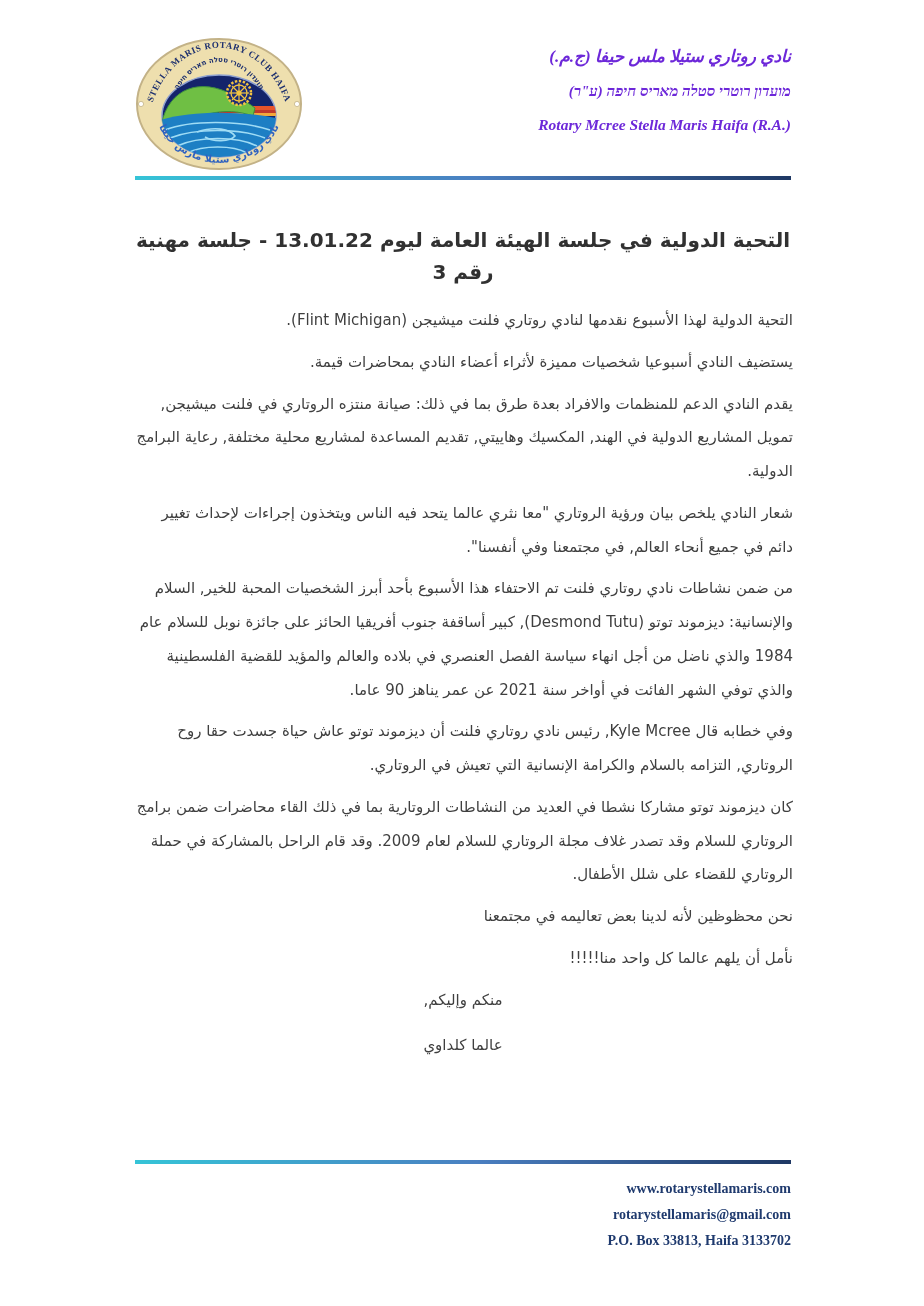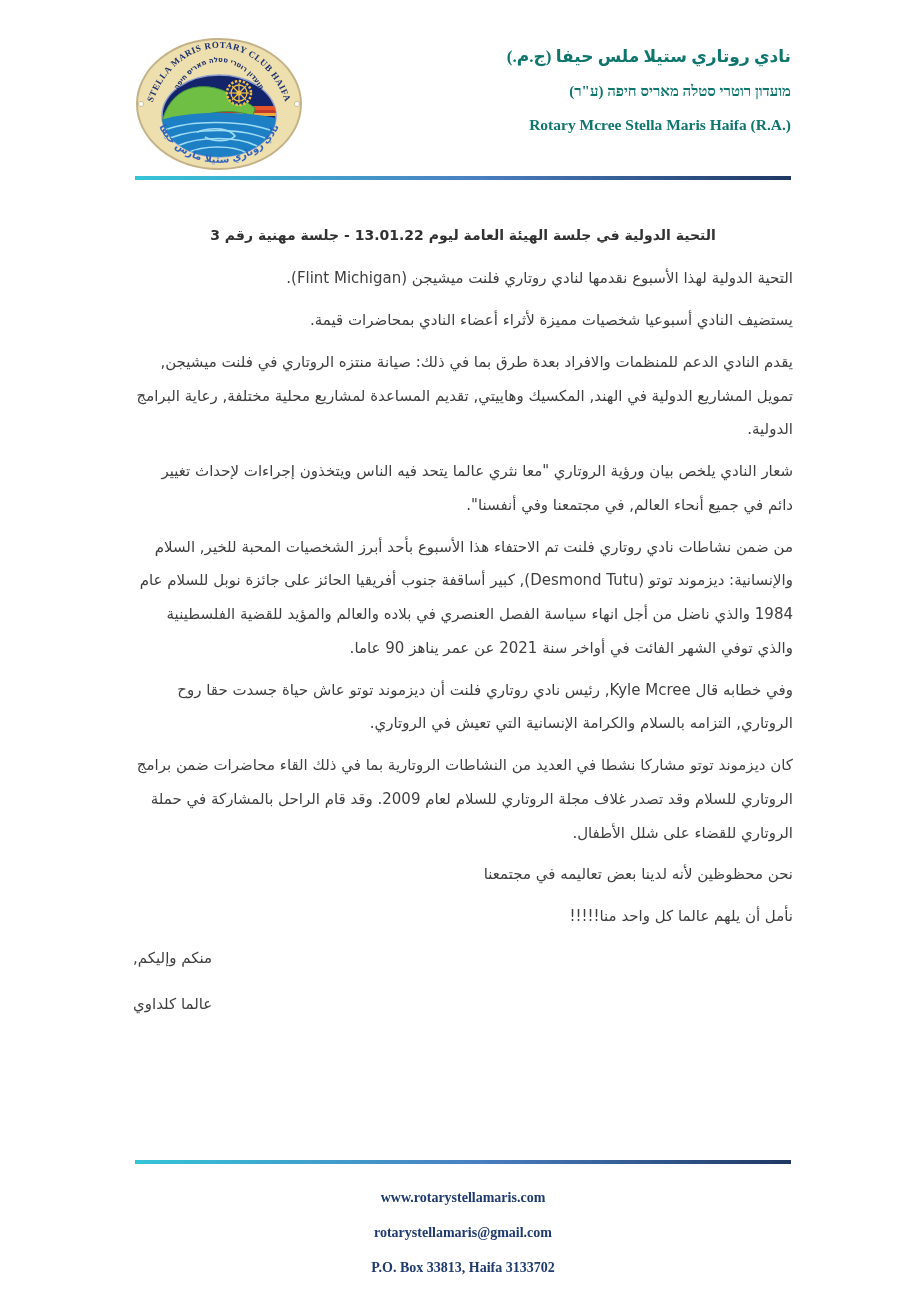--- a/index.html
+++ b/index.html
@@ -12,56 +12,57 @@
     font-family:"DejaVu Sans",sans-serif;
   }
   
   .header{
     position:absolute;top:36px;left:135px;width:656px;
     display:flex;justify-content:space-between;align-items:flex-start;
   }
   .logo-wrap{width:168px;height:136px;}
   .org-lines{
     text-align:right;padding-top:10px;
-    color:#0f766e;
+    color:#6d28d9;
     font-family:"Liberation Serif","DejaVu Serif","DejaVu Sans",serif;
+    font-style:italic;
   }
   .org-lines .line{margin:0 0 16px 0;font-weight:bold;}
   .org-ar{font-size:17px;}
   .org-he{font-size:15px;}
   .org-en{font-size:15.5px;}
   .divider{
     position:absolute;left:135px;width:656px;height:4px;
     background:linear-gradient(90deg,#35c4d7 0%,#4a7fc1 52%,#1f3864 100%);
   }
   .divider.top{top:176px;}
   .divider.bottom{top:1160px;}
   
   .content{
     position:absolute;top:224px;left:133px;width:660px;
     direction:rtl;
     color:#3f3f3f;
   }
   .title{
-    font-size:14px;font-weight:bold;color:#313131;
+    font-size:20px;font-weight:bold;color:#313131;
     text-align:center;margin:0 0 16px 0;line-height:1.6;
   }
   .para{
     font-size:15px;line-height:2.25;
     text-align:right;margin:7px 0 8px 0;
   }
-  .para.sig{text-align:left;margin:0 0 12px 0;}
+  .para.sig{text-align:center;margin:0 0 12px 0;}
   
   .footer-text{
     position:absolute;top:1176px;left:135px;width:656px;
     text-align:center;color:#1f3a6e;
     font-family:"Liberation Serif","DejaVu Serif",serif;
     font-weight:bold;font-size:14px;line-height:26px;
   }
-  .footer-text p{margin:9px;}
+  .footer-text p{margin:0;text-align:right;}
   
   .badge-arc-top{font-family:"Liberation Serif","DejaVu Serif",serif;font-size:9px;font-weight:bold;letter-spacing:.6px;fill:#1c2f6e;}
   .badge-arc-he{font-family:"DejaVu Sans",sans-serif;font-size:7px;font-weight:bold;fill:#1c2f6e;}
   .badge-arc-ar{font-family:"DejaVu Sans",sans-serif;font-size:10px;font-weight:bold;fill:#2f62c0;}
 </style>
 </head>
 <body>
 
 <div class="page">
 

